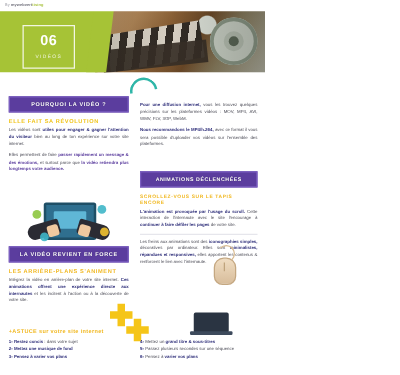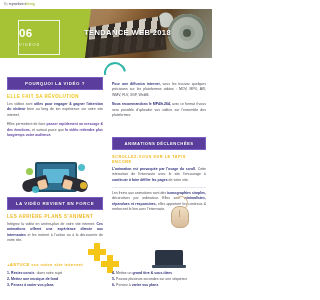--- a/index.html
+++ b/index.html
@@ -38,21 +38,21 @@
   .hd-photo .reel{position:absolute;right:6px;top:6px;width:38px;height:38px;border-radius:50%;
     background:#b9c2b4;box-shadow:inset 0 0 0 3px #8d9a88, inset 0 0 0 11px #cdd4c8;}
   .hd-photo .reel:after{content:"";position:absolute;left:15px;top:15px;width:8px;height:8px;border-radius:50%;background:#5d6a59;}
   .hd-photo .veil{position:absolute;inset:0;background:linear-gradient(90deg,rgba(0,0,0,.18),rgba(0,0,0,.05) 45%,rgba(0,0,0,.22));}
 
   .hd-title{position:absolute;left:84px;top:20px;width:124px;
     font-size:7.6px;font-weight:bold;letter-spacing:.35px;color:#ffffff;
     text-shadow:0 1px 2px rgba(0,0,0,.6);white-space:nowrap;}
 
   .numbox{position:absolute;left:18px;top:12px;width:40px;height:33px;border:1px solid rgba(255,255,255,.85);
-    display:flex;flex-direction:column;justify-content:center;}
+    display:flex;flex-direction:column;align-items:center;justify-content:center;}
   .numbox .num{font-size:11.5px;font-weight:bold;color:#ffffff;line-height:1;letter-spacing:.3px;}
   .numbox .cap{margin-top:2.5px;font-size:3.9px;letter-spacing:1.1px;color:#f2f6e2;}
 
   
   .col-l{position:absolute;left:7px;width:96px;}
   .col-r{position:absolute;left:112px;width:94px;}
 
   .ribbon{position:relative;display:block;background:#5b3d9e;border:1px solid #7a5dc0;
     box-shadow:0 0 0 1.4px #fff;padding:3px 4px;text-align:center;}
   .ribbon span{display:block;font-size:4.4px;font-weight:bold;letter-spacing:.55px;color:#ffffff;white-space:nowrap;
@@ -130,21 +130,20 @@
       <div class="clap"></div>
       <div class="clapbody"></div>
       <div class="reel"></div>
       <div class="veil"></div>
     </div>
     <div class="hd-green"></div>
     <div class="numbox">
       <div class="num">06</div>
       <div class="cap">VIDÉOS</div>
     </div>
-    <div class="hd-title">TENDANCE WEB 2018</div>
   </div>
 
   <div class="swoosh"></div>
 
   <div class="col-l" style="top:77px;">
     <div class="ribbon">
       <span>POURQUOI LA VIDÉO ?</span>
     </div>
     <div class="subhead">ELLE FAIT SA RÉVOLUTION</div>
     <p class="body"><span>Les vidéos sont </span><b>utiles pour engager &amp; gagner l'attention du visiteur</b><span> bien au long de ton expérience sur votre site internet.</span></p>

